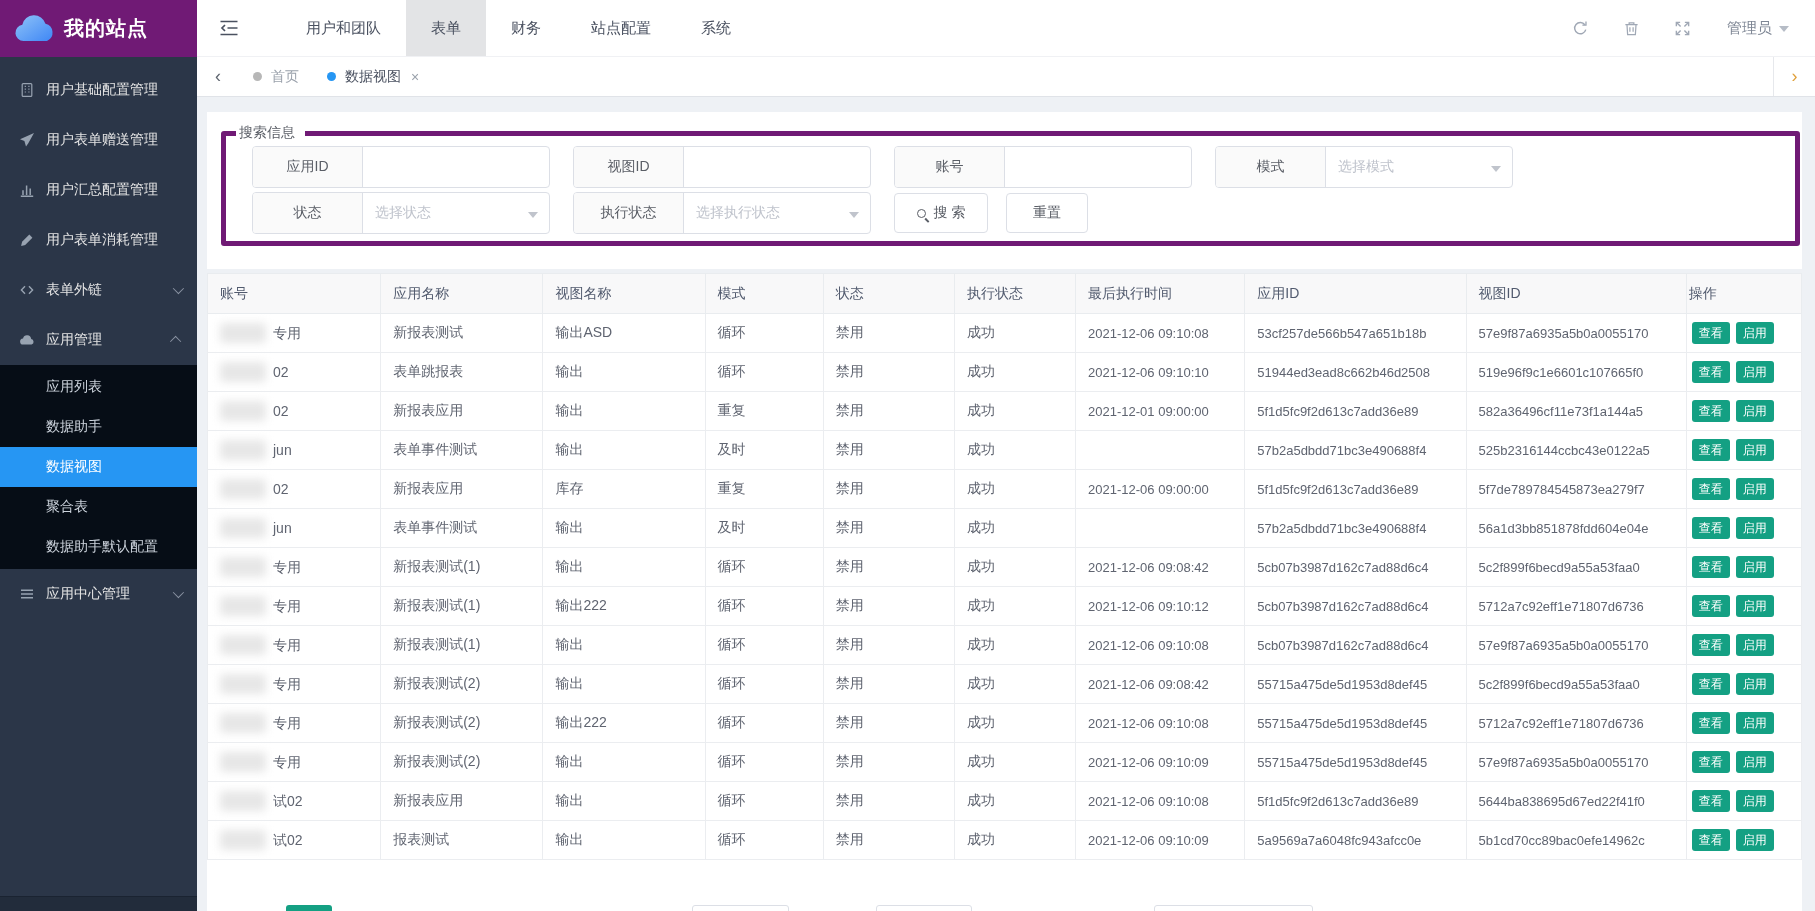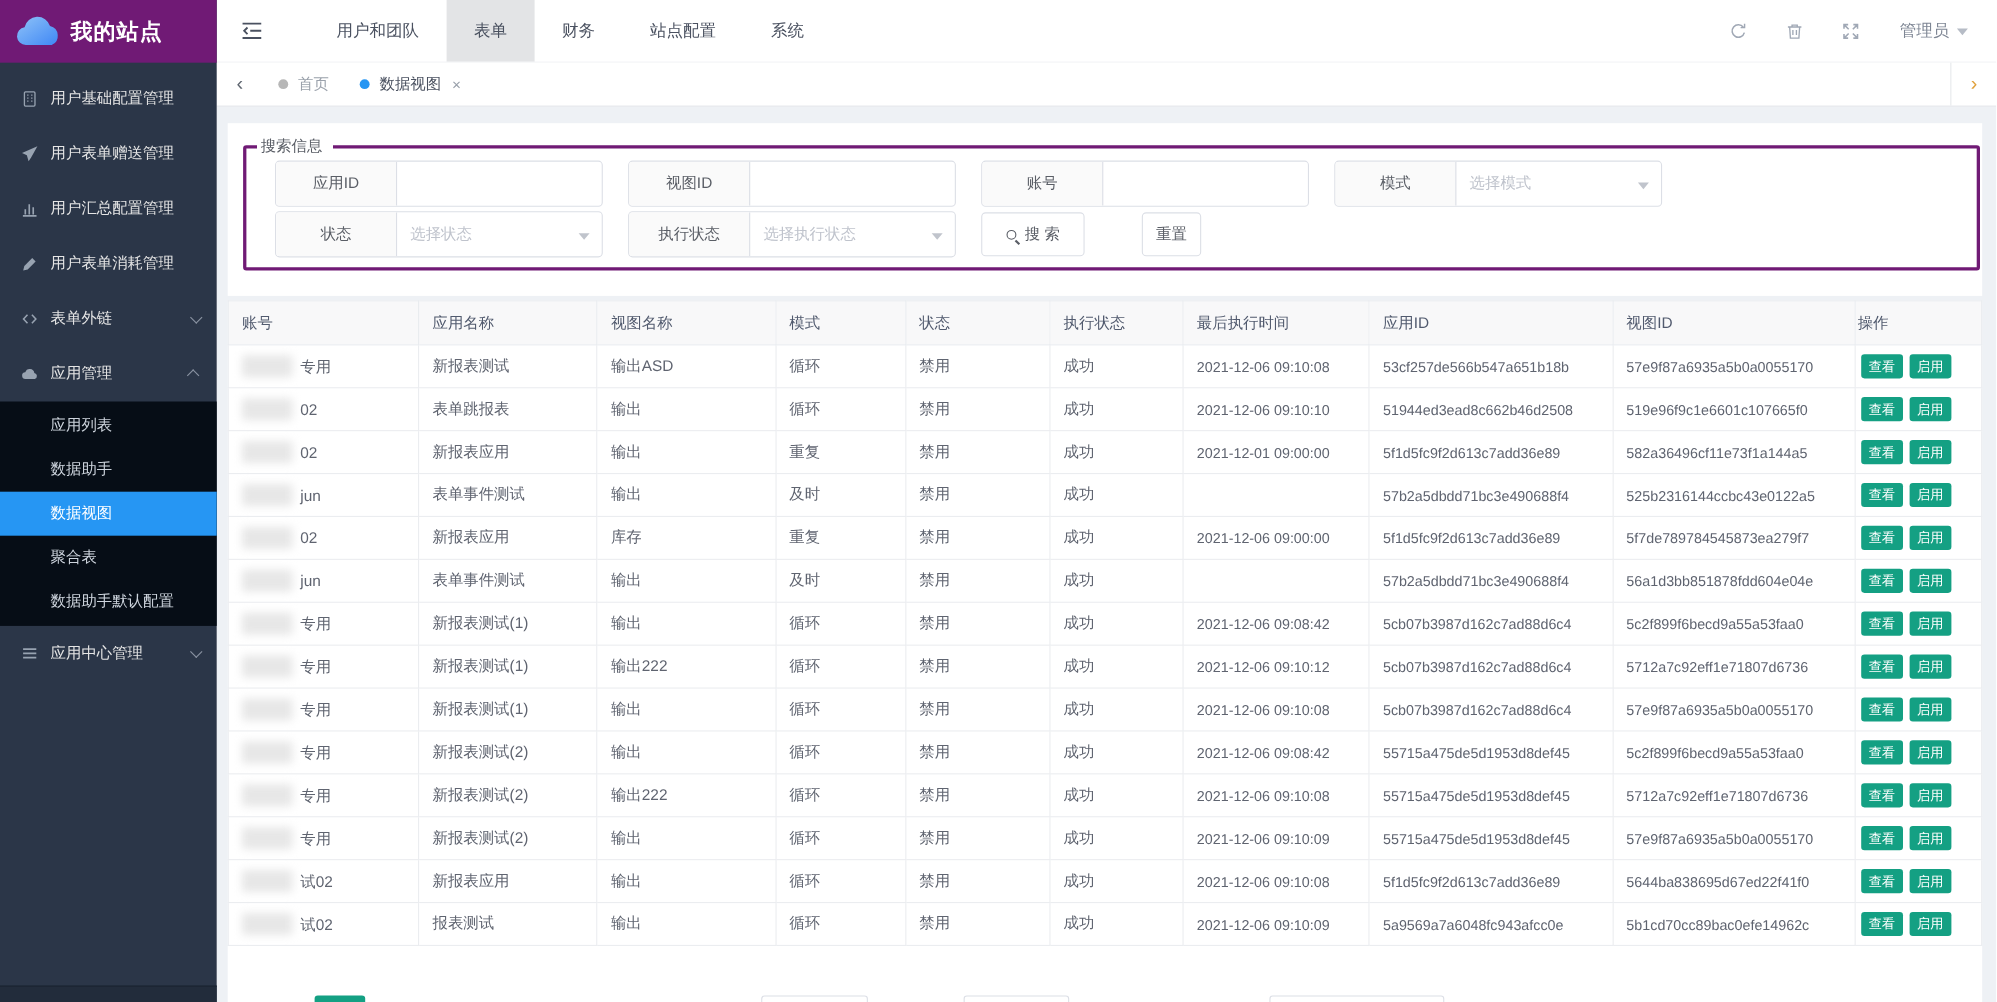--- a/index.html
+++ b/index.html
@@ -42,33 +42,33 @@
   .tab-arrow { width:42px; display:flex; align-items:center; justify-content:center; color:#5f6670; font-size:18px; cursor:pointer; }
   .tab-arrow.right { margin-left:auto; border-left:1px solid #e6e8ec; color:#e0a13c; }
   .tab { display:flex; align-items:center; padding:0 14px; font-size:14px; color:#4a5160; cursor:pointer; }
   .tab .dot { width:9px; height:9px; border-radius:50%; margin-right:9px; }
   .tab.muted { color:#9aa1ab; }
   .tab .close { margin-left:10px; color:#9aa1ab; font-size:14px; }
 
   
   .main { position:absolute; left:197px; top:97px; right:0; bottom:0; background:#eef1f5; overflow:hidden; }
   .search-card { position:absolute; left:10px; top:15px; right:13px; height:157px; background:#fff; }
-  .search-fieldset { position:absolute; left:14px; right:2px; top:12px; height:122px; border:3px solid #701a75; border-radius:3px; }
+  .search-fieldset { position:absolute; left:14px; right:2px; top:12px; height:122px; border:5px solid #701a75; border-radius:3px; }
   .search-fieldset legend { margin-left:10px; padding:0 10px 0 3px; font-size:14px; color:#5a5e66; }
   .fields-grid { display:grid; grid-template-columns:repeat(4,298px); column-gap:23px; row-gap:4px; padding:4px 0 0 26px; }
   .fgroup { display:flex; height:42px; border:1px solid #dcdfe6; border-radius:4px; background:#fff; overflow:hidden; }
   .flabel { width:110px; flex:none; background:#fafafa; border-right:1px solid #dcdfe6; display:flex; align-items:center; justify-content:center; font-size:14px; color:#5a5e66; }
   .fvalue { flex:1; position:relative; display:flex; align-items:center; padding:0 12px; }
   .fvalue input { border:none; outline:none; width:100%; font-size:14px; color:#5a5e66; font-family:inherit; }
   .fvalue .placeholder { font-size:14px; color:#bfc3cc; }
   .sel-caret { position:absolute; right:11px; width:0; height:0; border:5px solid transparent; border-top:6px solid #c0c4cc; top:19px; }
-  .form-btns { display:flex; align-items:center;gap:34px; }
+  .form-btns { display:flex; align-items:center; }
   .btn { height:40px; border:1px solid #dcdfe6; border-radius:4px; background:#fff; color:#5a5e66; font-size:14px; display:flex; align-items:center; justify-content:center; cursor:pointer; }
   .btn-search { width:94px; }
-  .btn-reset { width:54px; margin-left:18px; }
+  .btn-reset { width:82px; margin-left:18px; }
   .mag { width:9px; height:9px; border:1.5px solid #5a5e66; border-radius:50%; position:relative; margin-right:8px; flex:none; }
   .mag::after { content:""; position:absolute; width:1.5px; height:5px; background:#5a5e66; left:8px; top:8px; transform:rotate(-45deg); }
 
   
   .table-card { position:absolute; left:10px; top:176px; right:13px; bottom:0; background:#fff; }
   table { width:100%; border-collapse:collapse; table-layout:fixed; }
   th { height:40px; background:#f8f8f9; color:#515a6e; font-weight:normal; font-size:14px; text-align:left; padding:0 12px; border:1px solid #e9ecef; white-space:nowrap; overflow:hidden; }
   td { height:39px; font-size:14px; color:#5f6470; padding:0 12px; border:1px solid #ebedf0; white-space:nowrap; overflow:hidden; }
   td.c-id, td.c-time { font-size:13px; }
   th.c-ops, td.c-ops { text-align:left; padding:0 2px; }

